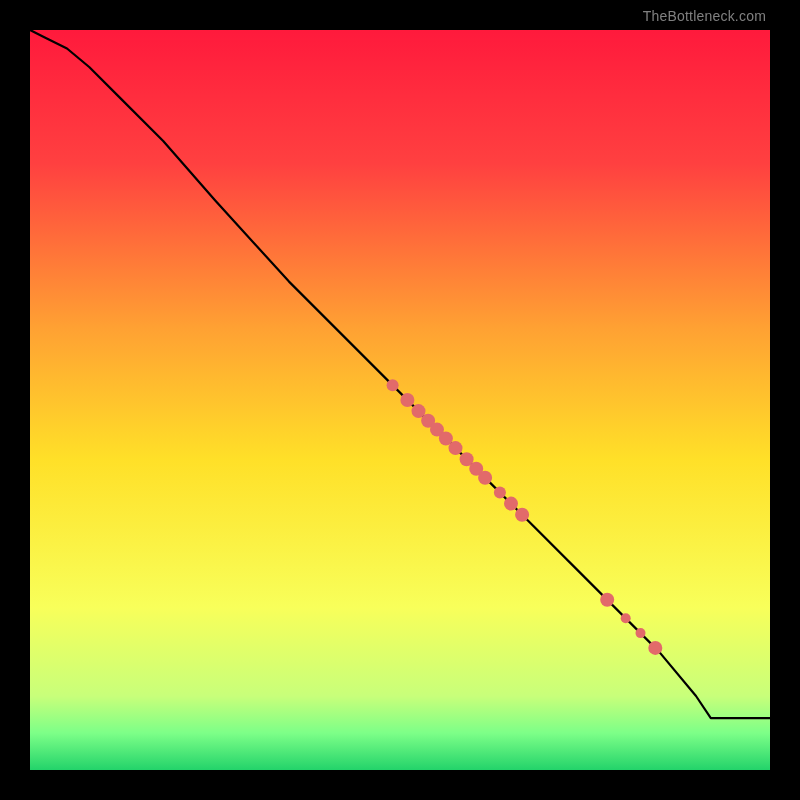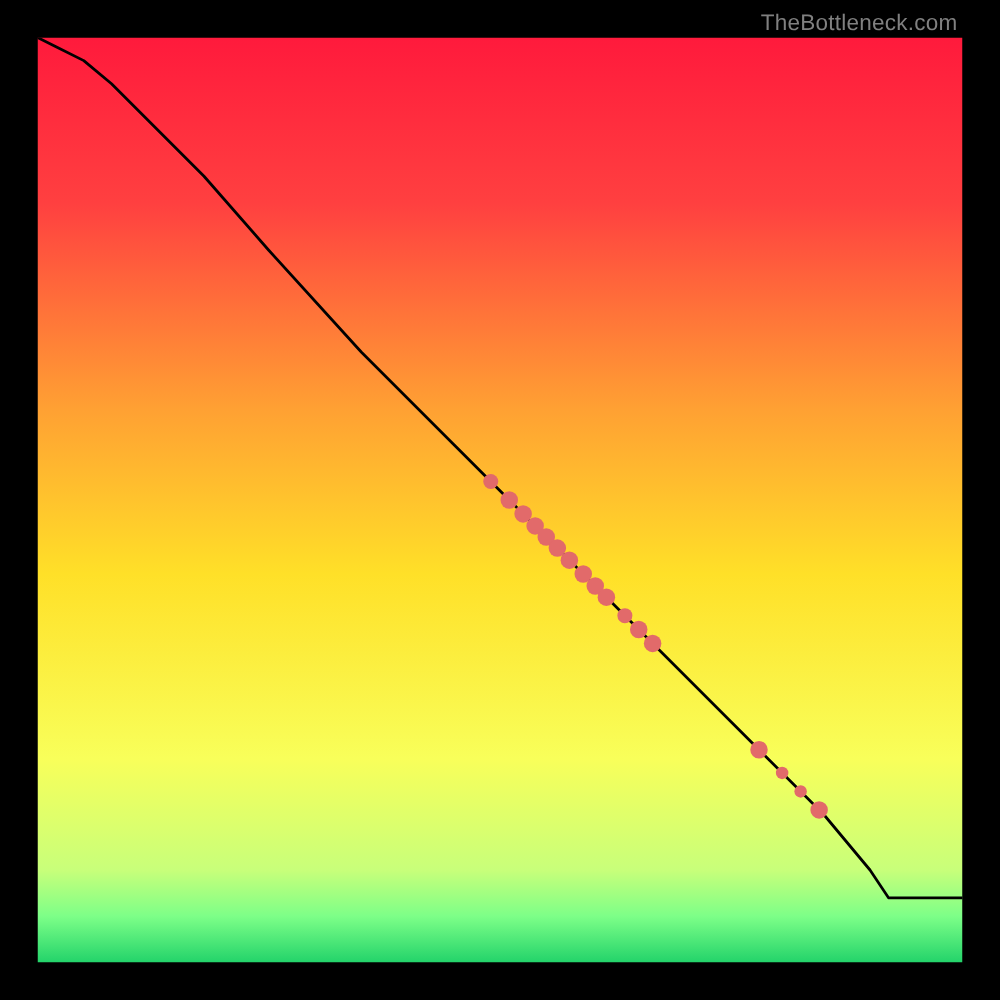--- a/index.html
+++ b/index.html
@@ -22,21 +22,21 @@
     left: 30px;
     top: 30px;
     width: 740px;
     height: 740px;
   }
   .watermark {
     position: absolute;
     top: 8px;
     right: 34px;
     color: #808080;
-    font-size: 18px;
+    font-size: 14px;
     font-weight: normal;
     letter-spacing: 0.2px;
   }
   svg {
     display: block;
   }
 </style>
 </head>
 <body>
 

